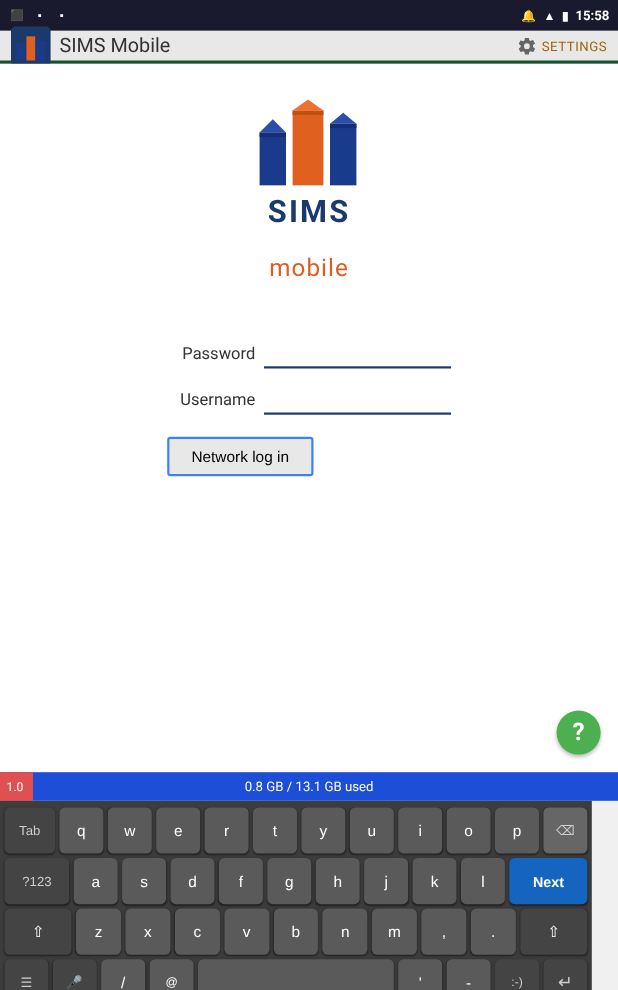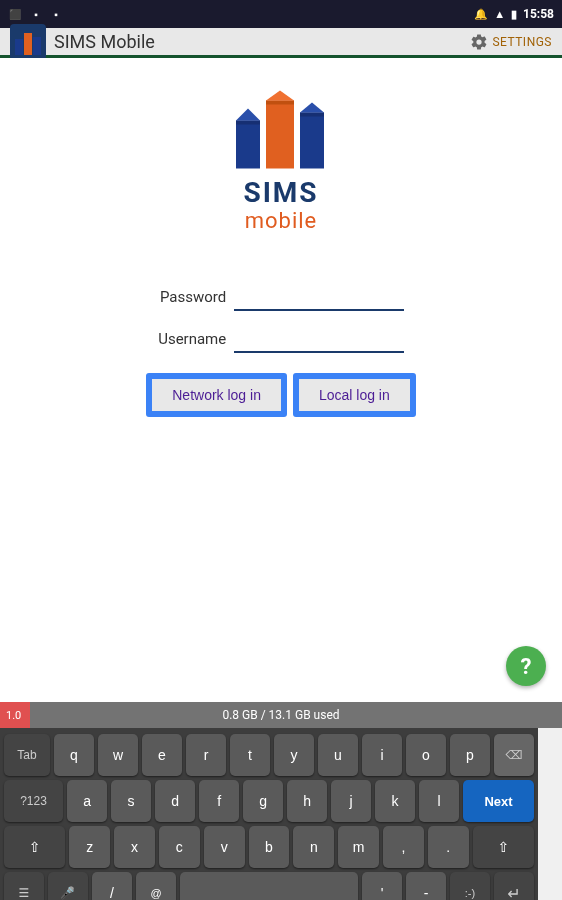--- a/index.html
+++ b/index.html
@@ -116,20 +116,21 @@
     #logo-sims {
       font-size: 28px;
       font-weight: bold;
       color: #1a3a6b;
       letter-spacing: 2px;
     }
     #logo-mobile {
       font-size: 22px;
       color: #e05c20;
       letter-spacing: 1px;
+      margin-top: 24px;
     }
 
     
     #login-form {
       display: flex;
       flex-direction: column;
       align-items: flex-start;
       gap: 14px;
     }
     .form-row {
@@ -156,24 +157,24 @@
 
     
     #button-row {
       display: flex;
       gap: 6px;
       margin-top: 6px;
     }
     .login-btn {
       padding: 8px 20px;
       background: #e8e8e8;
-      border: 6px solid #3b82f6;
+      border: 2px solid #3b82f6;
       border-radius: 3px;
       font-size: 14px;
-      color: #4c1d95;
+      color: #000000;
       cursor: pointer;
       font-family: Arial, sans-serif;
     }
 
     
     #help-btn {
       position: absolute;
       right: 16px;
       bottom: 16px;
       width: 40px;
@@ -186,21 +187,21 @@
       color: #fff;
       font-size: 22px;
       font-weight: bold;
       cursor: pointer;
       box-shadow: 0 2px 4px rgba(0,0,0,0.3);
     }
 
     
     #storage-bar-container {
       height: 26px;
-      background: #737373;
+      background: #1d4ed8;
       display: flex;
       align-items: center;
       justify-content: center;
       position: relative;
     }
     #storage-label {
       font-size: 12px;
       color: #fff;
       z-index: 2;
     }
@@ -349,21 +350,20 @@
     <div class="form-row">
       <label class="form-label">Password</label>
       <input class="form-input" type="password" style="">
     </div>
     <div class="form-row">
       <label class="form-label">Username</label>
       <input class="form-input" type="text" style="">
     </div>
     <div id="button-row">
       <button class="login-btn">Network log in</button>
-      <button class="login-btn">Local log in</button>
     </div>
   </div>
 
   <div id="help-btn">
     <span>?</span>
   </div>
 
 </div>
 
 <div id="storage-bar-container">

